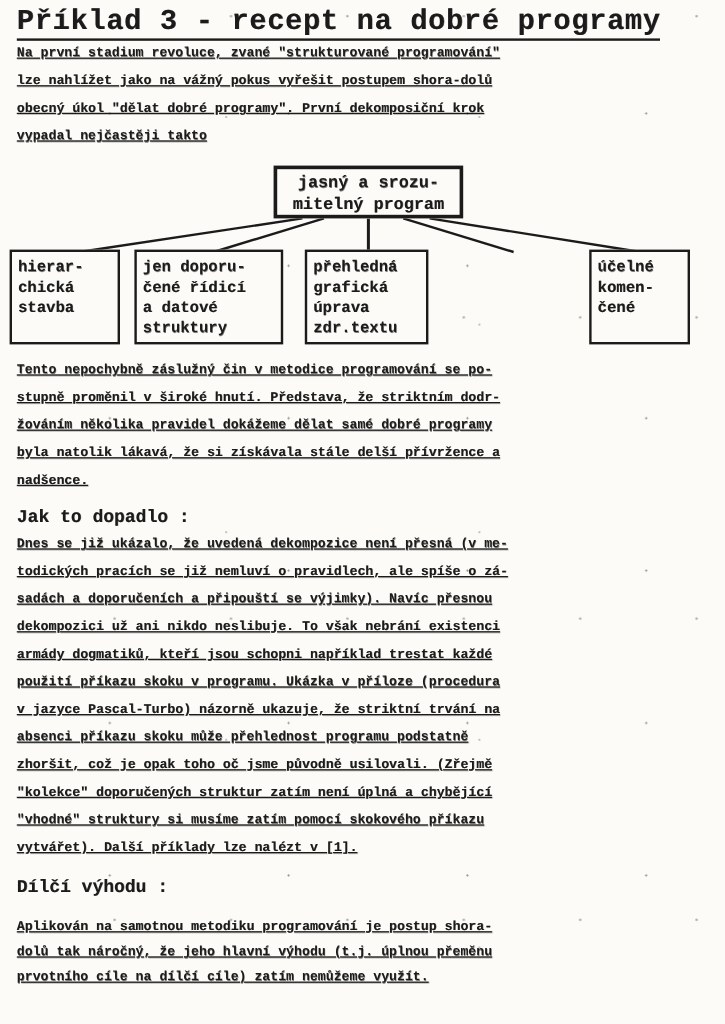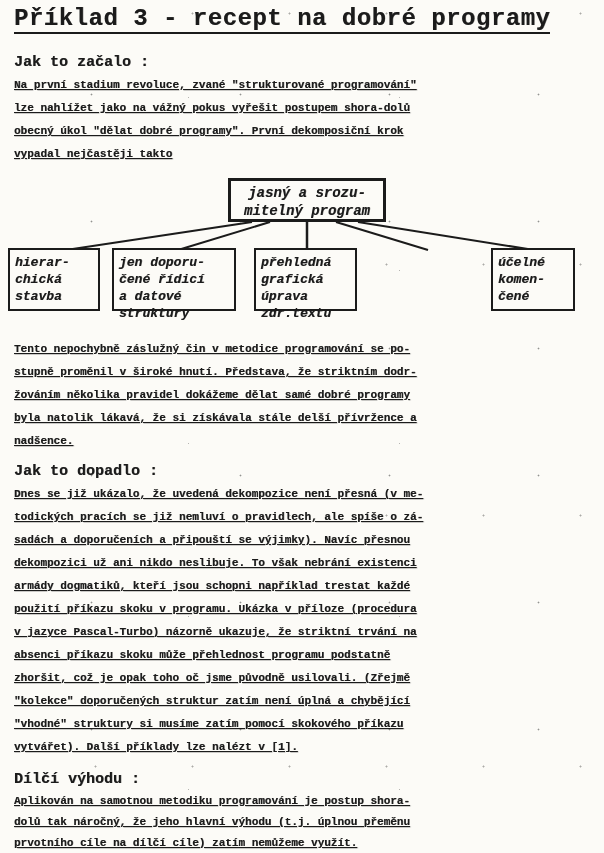--- a/index.html
+++ b/index.html
@@ -42,29 +42,28 @@
     white-space: pre-line;
     text-decoration: underline;
   }
   .m-h1   { margin-top: 17px; }  
   .m-p1   { margin-top: 0px;  }
   .m-diag { margin-top: 10px; }
   .m-p2   { margin-top: 7px;  }
   .m-h2   { margin-top: 7px;  }
   .m-p3   { margin-top: 0px;  }
   .m-h3   { margin-top: 9px;  }
-  .m-p4   { margin-top: 0px;  }
+  .m-p4   { margin-top: 12px;  }
   .para-last { line-height: 21px; }
 
   
   .diagram {
     position: relative;
     width: 576px;
     height: 155px;
-    font-style: italic;
   }
   .diagram svg {
     position: absolute;
     left: -14px; top: 0;
     width: 604px; height: 155px;
   }
   .dbox {
     position: absolute;
     box-sizing: border-box;
     border: 3px solid #1b1b1b;
@@ -75,37 +74,36 @@
     padding: 4px 5px;
   }
   .dbox.root {
     left: 214px; top: 2px;      
     width: 158px; height: 44px;
     text-align: center;
     font-size: 14px;
     line-height: 18px;
     padding-top: 3px;
   }
-  .dbox.c { top: 72px; height: 63px; border-width: 2px; }
+  .dbox.c { top: 72px; height: 79px; border-width: 2px; }
   .dbox.c1 { left: -6px;  width: 92px;  }
   .dbox.c2 { left: 98px;  width: 124px; }
   .dbox.c3 { left: 240px; width: 103px; }
   .dbox.c4 { left: 358px; width: 107px; }
   .dbox.c5 { left: 477px; width: 84px;  }
 </style>
 </head>
 <body>
 
 <div class="page">
 
   <div>
     <span class="title ink">Příklad 3 - recept na dobré programy</span>
   </div>
 
-  <div class="heading ink m-h1">Jak to začalo :</div>
 
   <div class="para ink m-p1">Na první stadium revoluce, zvané "strukturované programování"
 lze nahlížet jako na vážný pokus vyřešit postupem shora-dolů
 obecný úkol "dělat dobré programy". První dekomposiční krok
 vypadal nejčastěji takto</div>
 
   <div class="diagram m-diag">
     <svg viewBox="0 0 604 155" xmlns="http://www.w3.org/2000/svg">
       <line x1="252" y1="46" x2="66" y2="74" stroke="#1b1b1b" stroke-width="2"></line>
       <line x1="270" y1="46" x2="178" y2="74" stroke="#1b1b1b" stroke-width="2"></line>

